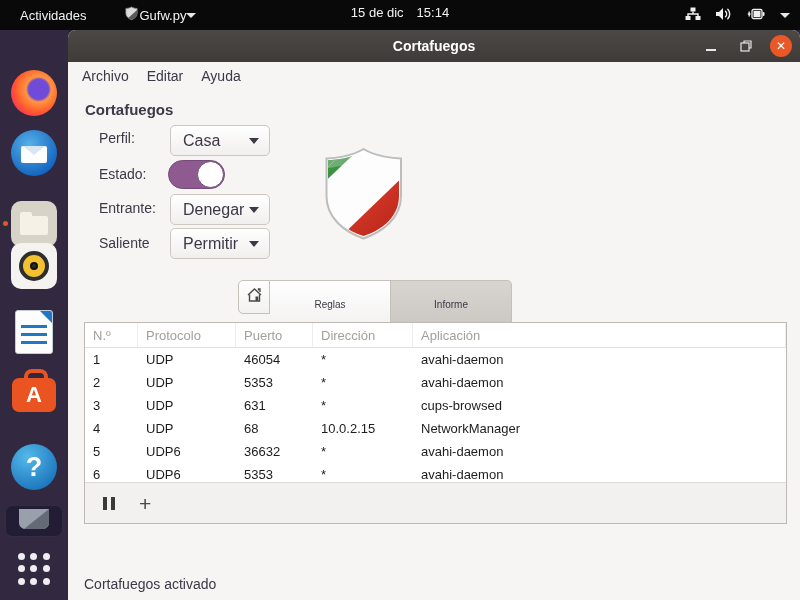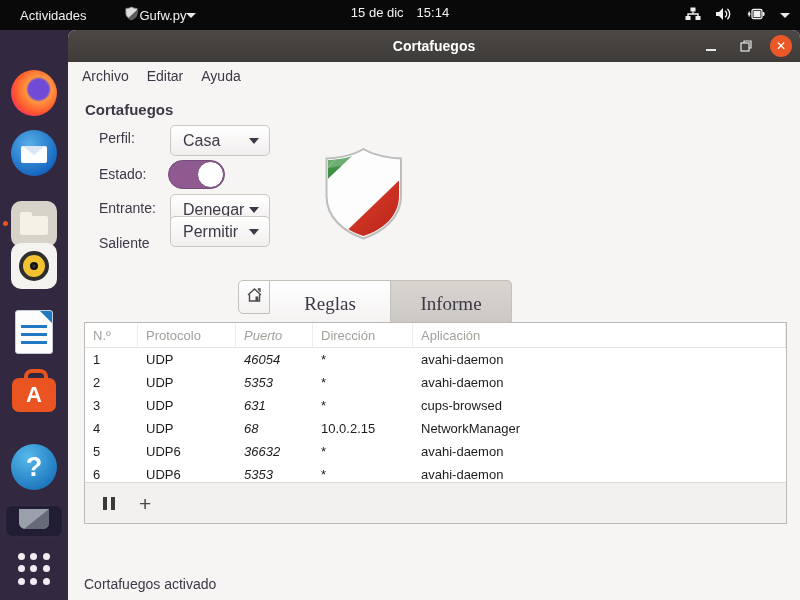--- a/index.html
+++ b/index.html
@@ -92,33 +92,33 @@
   .toggle .knob { position:absolute; right:0px; top:0px; width:27px; height:27px; border-radius:50%;
     background:#fff; border:1px solid #744a76; }
 
   .shield { position:absolute; left:253px; top:116px; }
 
   
   .tabs { position:absolute; left:170px; top:250px; height:34px; display:flex; }
   .tab-home { width:32px; height:34px; background:linear-gradient(#ffffff,#f3f1f0); border:1px solid #c6c0bb;
     border-radius:5px 0 0 5px; display:flex; align-items:center; justify-content:center; }
   .tab { width:121px; height:48px; background:linear-gradient(#ffffff,#f3f1f0); border:1px solid #c6c0bb;
-    border-left:none; display:flex; align-items:center; justify-content:center; font-size:19px;font-family:Liberation Serif, serif; }
+    border-left:none; display:flex; align-items:center; justify-content:center; font-size:10px; }
   .tab.active { background:linear-gradient(#d8d4cf,#cbc7c2); }
   .tab:last-child { border-radius:0 5px 5px 0; }
 
   
   .report { position:absolute; left:16px; top:292px; width:703px; height:202px;
     border:1px solid #bcb9b6; background:#fff; display:flex; flex-direction:column; }
   .thead { display:flex; height:25px; border-bottom:1px solid #e4e1de; background:#fff; color:#a3a09b; font-size:13px; }
   .thc { display:flex; align-items:center; padding-left:8px; border-right:1px solid #efedeb; }
   .tbody { flex:1; overflow:hidden; }
   .trow { display:flex; height:23px; font-size:13px; color:#1d1d1d; }
   .tcell { display:flex; align-items:center; padding-left:8px; white-space:nowrap; }
-  .c0 { width:53px; } .c1 { width:98px; } .c2 { width:77px;font-style:italic; } .c3 { width:100px; } .c4 { flex:1; }
+  .c0 { width:53px; } .c1 { width:98px; } .c2 { width:77px; } .c3 { width:100px; } .c4 { flex:1; }
   .report-toolbar { height:41px; background:#f2f1ef; border-top:1px solid #dcd9d6;
     display:flex; align-items:center; gap:24px; padding-left:18px; }
   .pause-icon { display:flex; gap:4px; }
   .pause-icon i { display:block; width:4px; height:13px; background:#3a3a3a; }
   .plus-icon { font-size:21px; font-weight:300; color:#4a4a4a; line-height:1; }
 
   .statusbar { position:absolute; left:0; top:538px; width:732px; height:32px;
     display:flex; align-items:center; padding-left:16px; font-size:14px; }
 </style>
 </head>
@@ -264,21 +264,21 @@
       </div>
 
     <div class="ctl-label" style="top:170px">Entrante:</div>
     <div class="gtk-button" style="top:164px">
       <span>Denegar</span>
       <span class="grow"></span>
         <span class="dd-caret"></span>
     </div>
 
     <div class="ctl-label" style="top:205px">Saliente</div>
-    <div class="gtk-button" style="top:186px">
+    <div class="gtk-button" style="top:198px">
       <span>Permitir</span>
       <span class="grow"></span>
         <span class="dd-caret"></span>
     </div>
 
     <div class="shield">
       <svg width="86" height="96" viewBox="0 0 86 96">
         <defs>
           <clipPath id="shieldClip">
               <path d="M42.5 5C31 12 15 14 7 14v36c0 21 17 34 35.5 40C61 84 78 71 78 50V14c-8 0-24-2-35.5-9z"></path>

